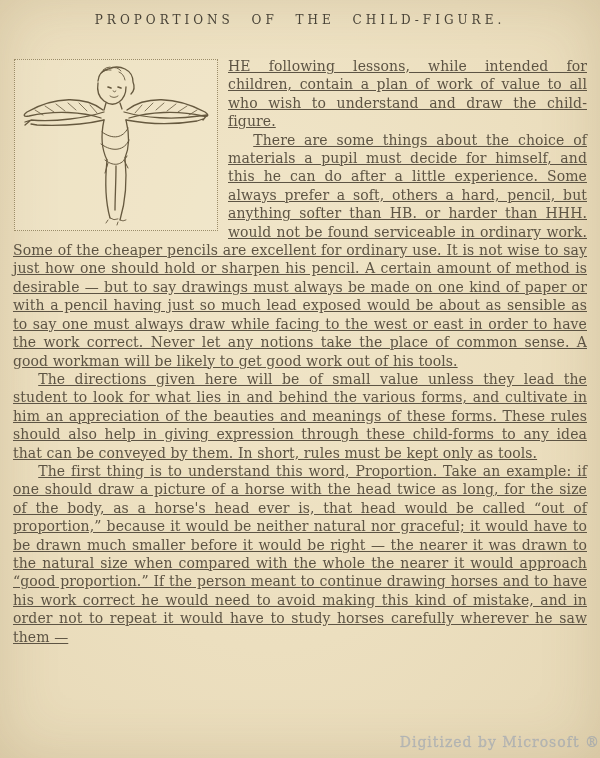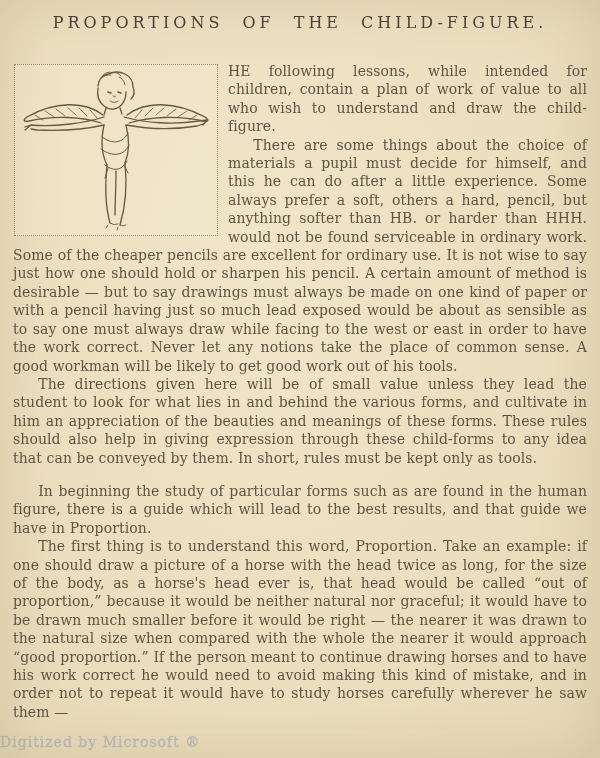--- a/index.html
+++ b/index.html
@@ -12,21 +12,21 @@
     width: 600px;
     height: 758px;
     background: radial-gradient(ellipse at 45% 35%, #f0e5c8 0%, #ecdfbf 55%, #e6d8b6 100%);
     box-shadow: inset 0 0 60px rgba(120, 95, 50, 0.18);
     overflow: hidden;
     color: #5d5444;
   }
   .page-title {
     padding-top: 13px;
     text-align: center;
-    font-size: 16px;
+    font-size: 12px;
     font-weight: normal;
     letter-spacing: 4px;
     word-spacing: 10px;
     color: #494337;
     white-space: nowrap;
   }
   .content {
     padding: 30px 13px 0 13px;
     text-align: justify;
     font-size: 14px;
@@ -35,29 +35,29 @@
   }
   .figure-frame {
     float: left;
     width: 204px;
     height: 172px;
     border: 1px dotted #9b8c68;
     margin: 2px 10px 4px 1px;
     background: rgba(244, 235, 210, 0.35);
   }
   .figure-frame svg { display: block; width: 100%; height: 100%; }
-  .content p { text-indent: 1.8em; }
+  .content p { text-indent: 1.8em; text-decoration: underline; }
   .content p.no-indent { text-indent: 0; }
   .content p.section-gap { margin-top: 15px; }
   .watermark {
     position: absolute;
     left: 0;
     right: 0;
     top: 734px;
-    text-align: left;
+    text-align: right;
     font-size: 14px;
     letter-spacing: 1px;
     color: rgba(110, 135, 180, 0.35);
     -webkit-text-stroke: 0.4px rgba(110, 135, 180, 0.25);
     pointer-events: none;
   }
 </style>
 </head>
 <body>
 
@@ -98,20 +98,19 @@
           <path d="M92,100 C90,120 90,140 95,158 M101,106 C101,122 100,138 100,150 M110,98 C112,118 111,140 105,160"></path>
 
           <path d="M95,158 q4,3 8,1 M105,160 q3,2 6,0 M93,160 l-2,3 M103,162 l-1,3" stroke-width="0.9"></path>
         </g>
       </svg>
     </div>
 
     <p class="no-indent">HE following lessons, while intended for children, contain a plan of work of value to all who wish to understand and draw the child-figure.</p>
     <p>There are some things about the choice of materials a pupil must decide for himself, and this he can do after a little experience. Some always prefer a soft, others a hard, pencil, but anything softer than HB. or harder than HHH. would not be found serviceable in ordinary work. Some of the cheaper pencils are excellent for ordinary use. It is not wise to say just how one should hold or sharpen his pencil. A certain amount of method is desirable — but to say drawings must always be made on one kind of paper or with a pencil having just so much lead exposed would be about as sensible as to say one must always draw while facing to the west or east in order to have the work correct. Never let any notions take the place of common sense. A good workman will be likely to get good work out of his tools.</p>
     <p>The directions given here will be of small value unless they lead the student to look for what lies in and behind the various forms, and cultivate in him an appreciation of the beauties and meanings of these forms. These rules should also help in giving expression through these child-forms to any idea that can be conveyed by them. In short, rules must be kept only as tools.</p>
-    <p class="section-gap">In beginning the study of particular forms such as are found in the human figure, there is a guide which will lead to the best results, and that guide we have in Proportion.</p>
     <p>The first thing is to understand this word, Proportion. Take an example: if one should draw a picture of a horse with the head twice as long, for the size of the body, as a horse's head ever is, that head would be called “out of proportion,” because it would be neither natural nor graceful; it would have to be drawn much smaller before it would be right — the nearer it was drawn to the natural size when compared with the whole the nearer it would approach “good proportion.” If the person meant to continue drawing horses and to have his work correct he would need to avoid making this kind of mistake, and in order not to repeat it would have to study horses carefully wherever he saw them —</p>
 
   </div>
 
   <div class="watermark">Digitized by Microsoft ®</div>
 
 </div>
 
 </body></html>

